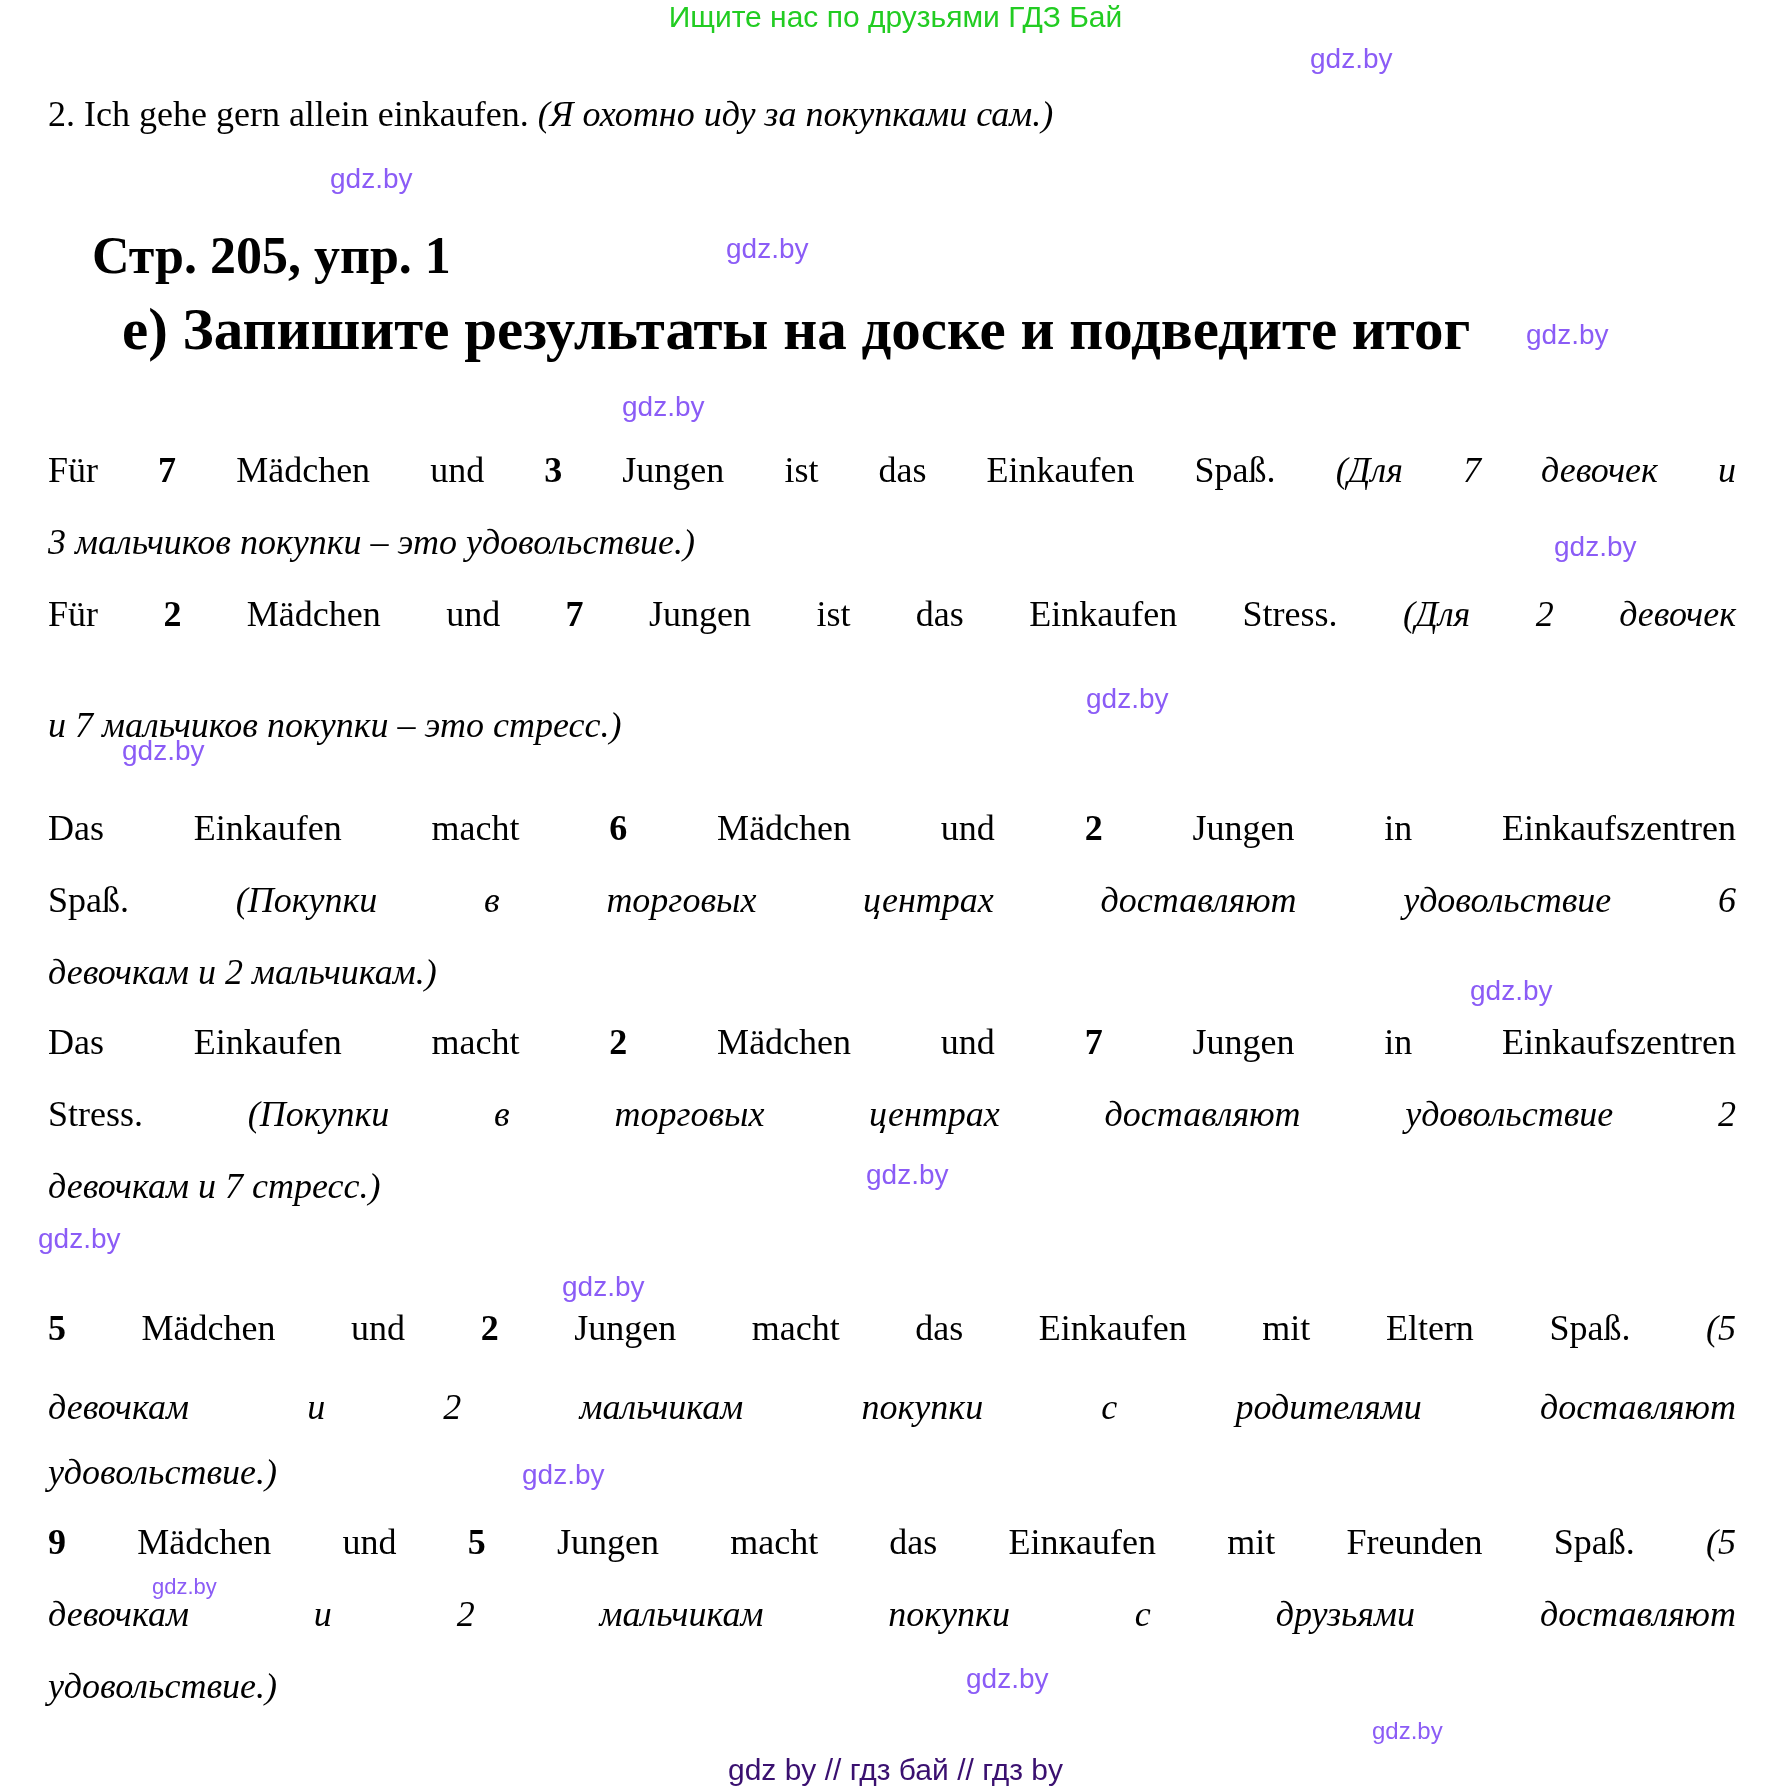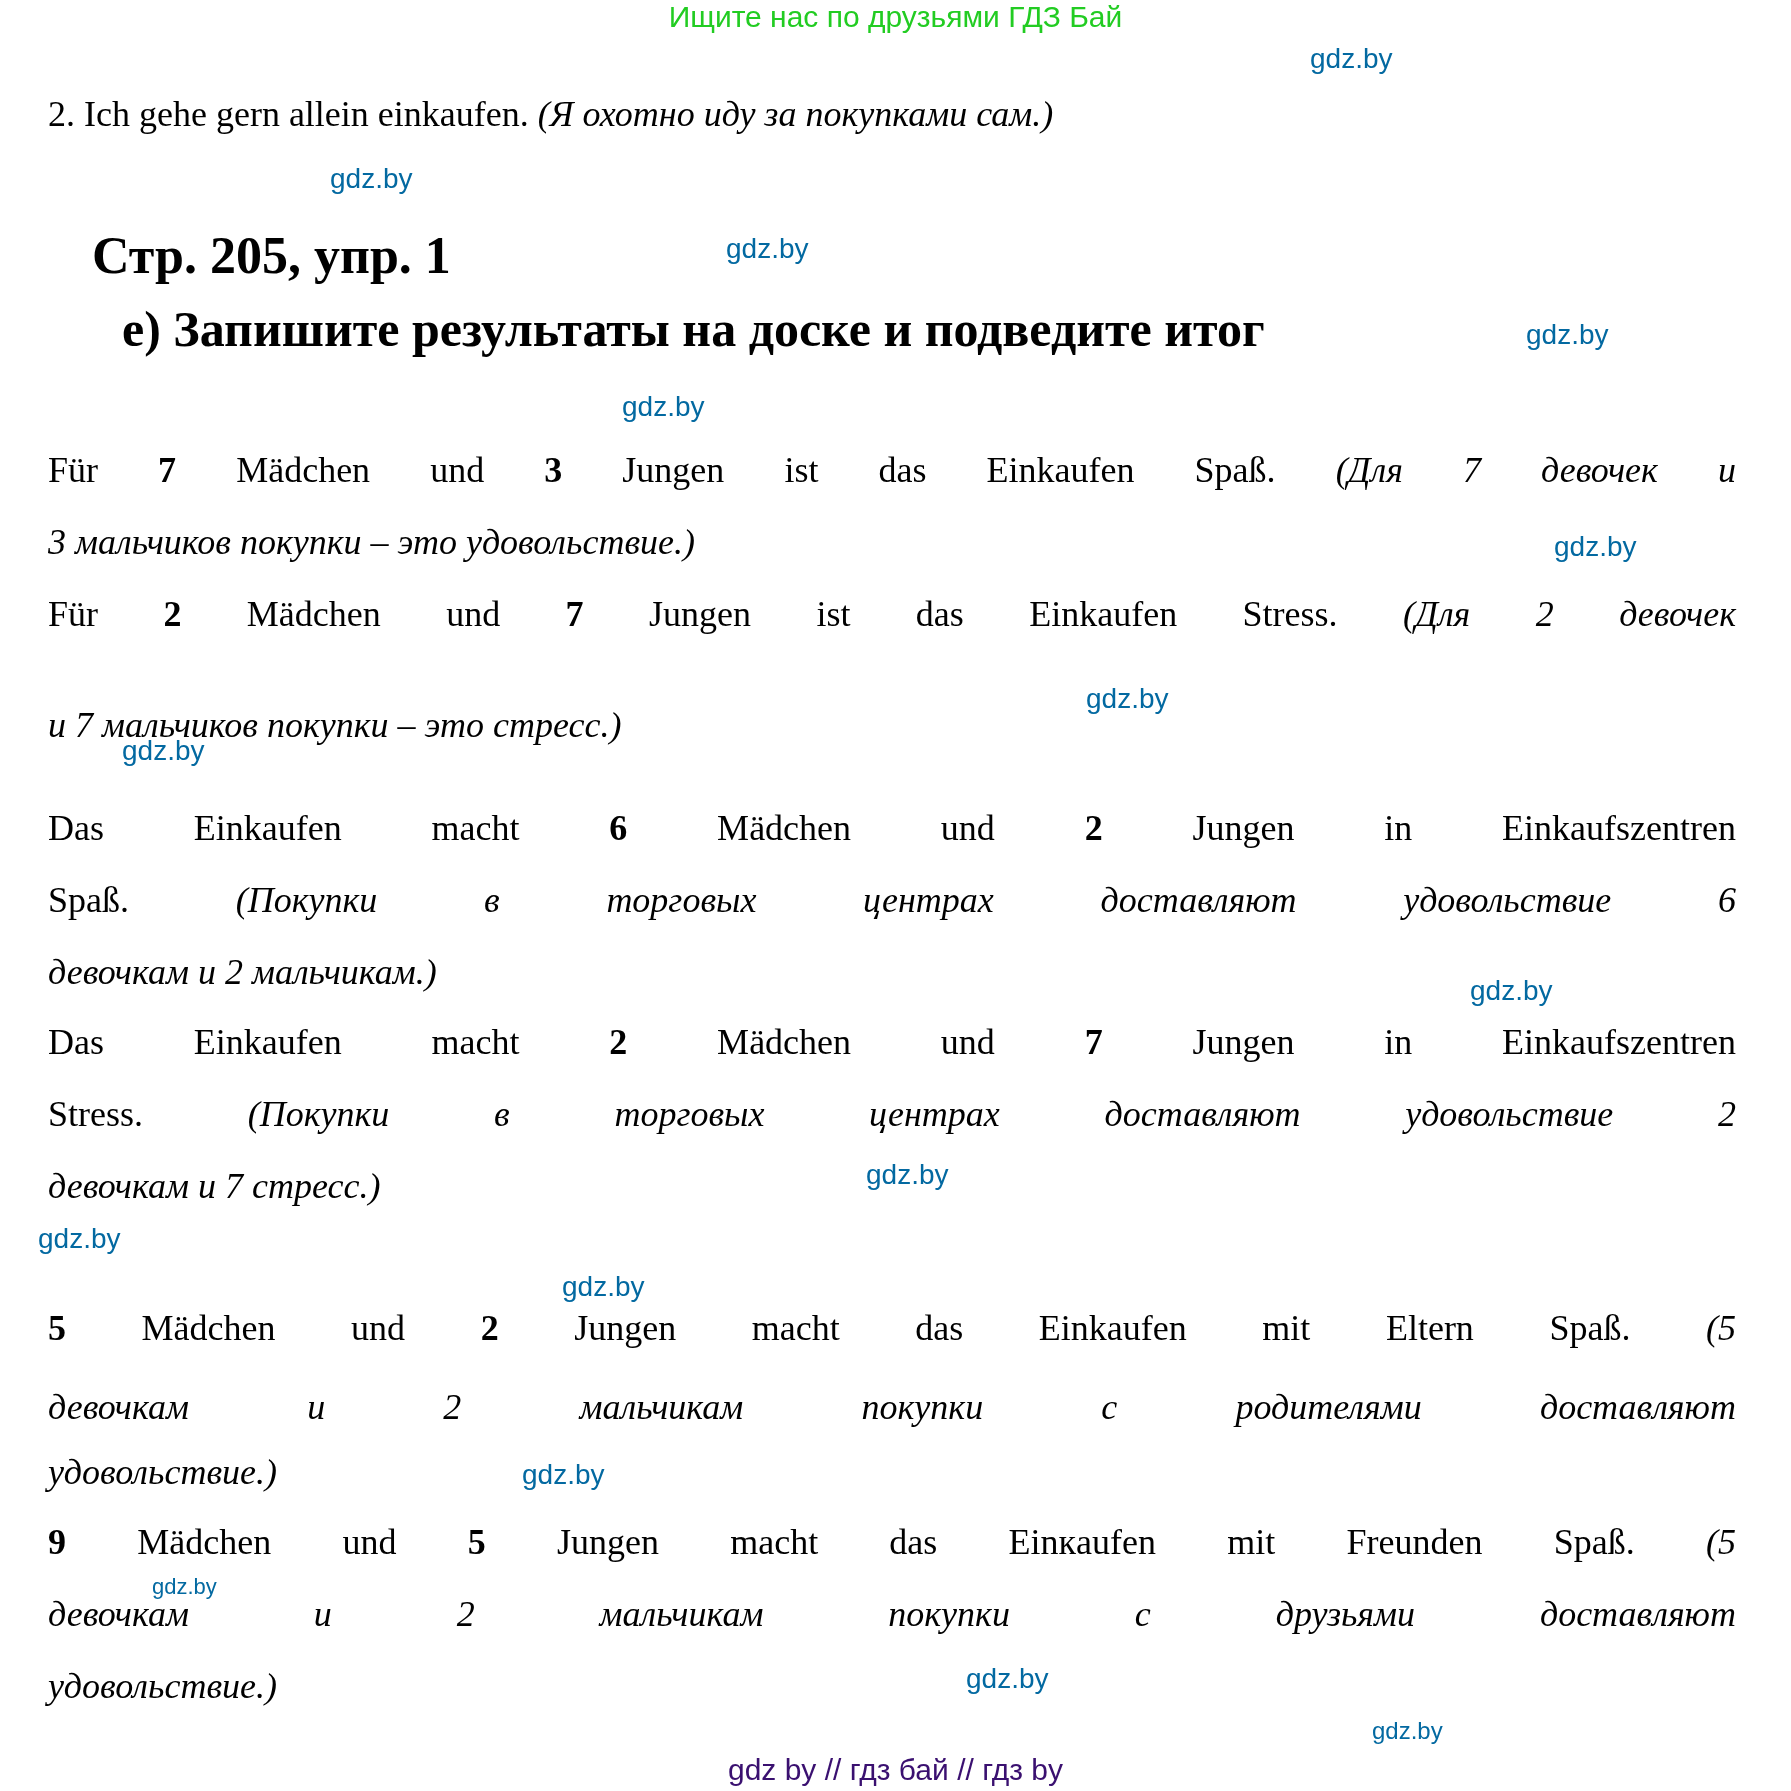--- a/index.html
+++ b/index.html
@@ -1,23 +1,23 @@
 <!DOCTYPE html>
 <html><head>
 <meta charset="utf-8">
 <style>
   html, body { margin:0; padding:0; background:#ffffff; }
   body { width:1791px; height:1791px; position:relative; overflow:hidden; font-family:"Liberation Serif", serif; color:#000; }
   .top-banner { position:absolute; top:0; left:0; width:1791px; text-align:center; font-family:"Liberation Sans", sans-serif; font-size:30px; color:#22cc22; line-height:34px; }
-  .wm { position:absolute; font-family:"Liberation Sans", sans-serif; font-size:28px; color:#0369a1; line-height:30px; }
+  .wm { position:absolute; font-family:"Liberation Sans", sans-serif; font-size:28px; color:#8b5cf6; line-height:30px; }
   .line { position:absolute; left:48px; width:1688px; font-size:36px; line-height:60px; white-space:nowrap; }
   .justify { text-align:justify; text-align-last:justify; white-space:normal; }
   .it { font-style:italic; }
   .heading { position:absolute; left:48px; font-size:52px; font-weight:bold; line-height:60px;margin-left:44px; }
-  .subheading { position:absolute; left:122px; font-size:50px; font-weight:bold; line-height:58px; }
+  .subheading { position:absolute; left:122px; font-size:59px; font-weight:bold; line-height:58px; }
   .footer { position:absolute; top:1752px; left:0; width:1791px; text-align:center; font-family:Liberation Sans, sans-serif; font-size:30px; color:#3a1070; line-height:36px; }
 </style>
 </head>
 <body>
 
 <div class="top-banner">Ищите нас по друзьями ГДЗ Бай</div>
 
 <div class="wm" style="left:1310px;top:44px;">gdz.by</div>
 <div class="wm" style="left:330px;top:164px;">gdz.by</div>
 <div class="wm" style="left:726px;top:234px;">gdz.by</div>

